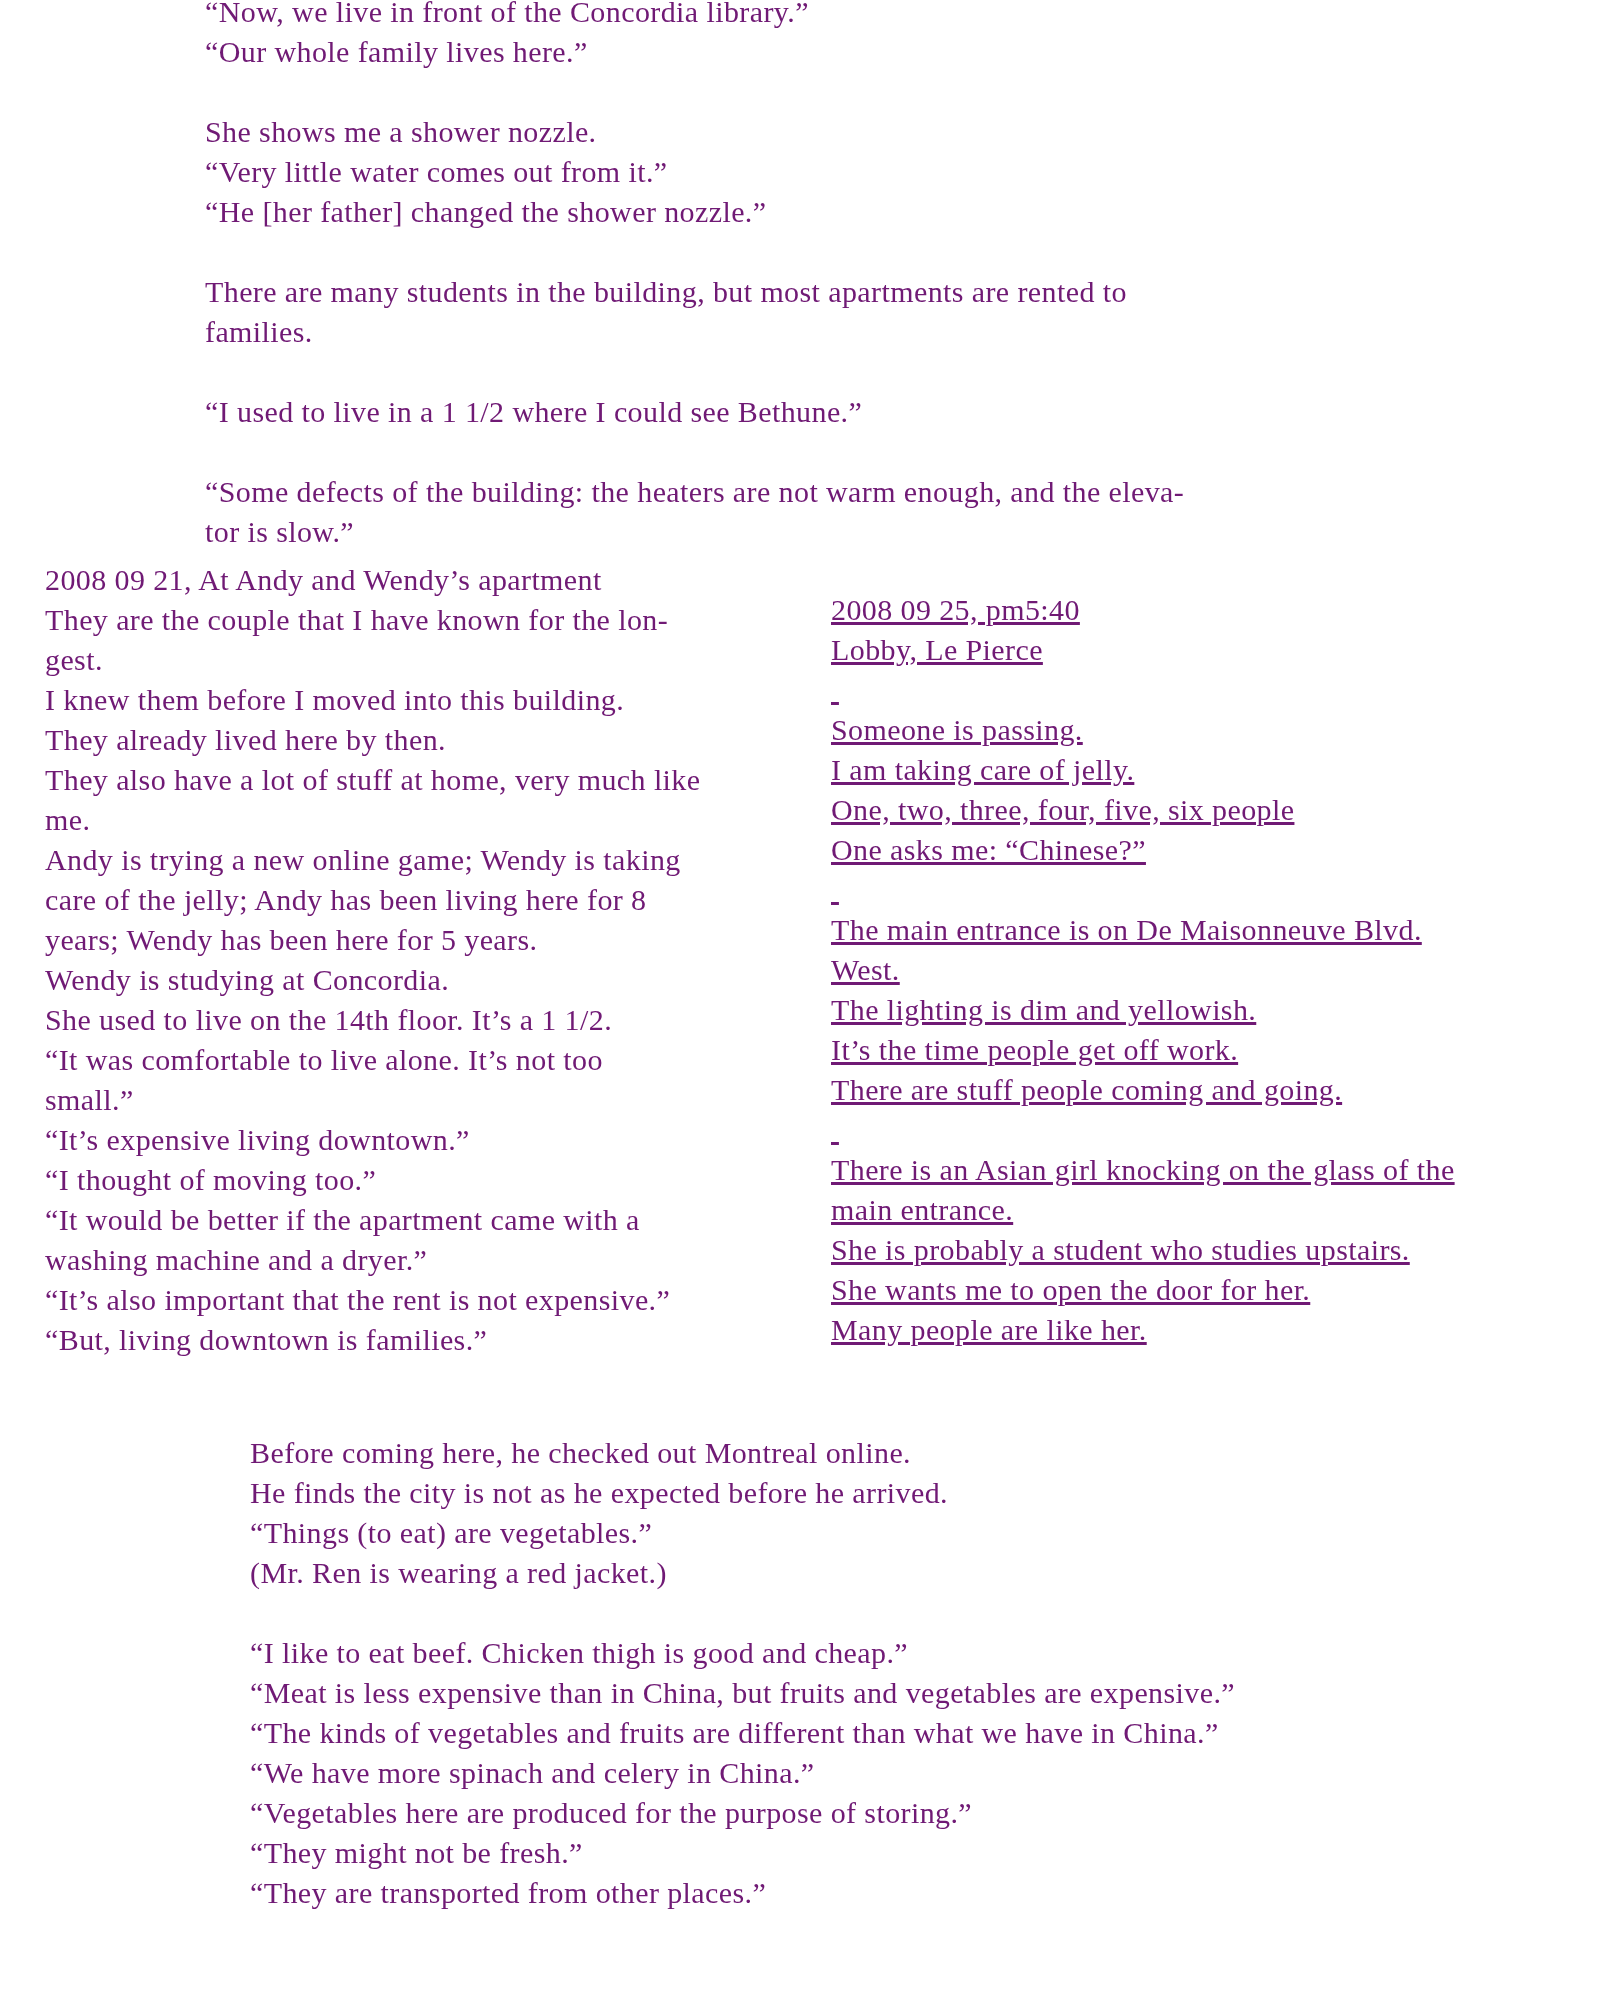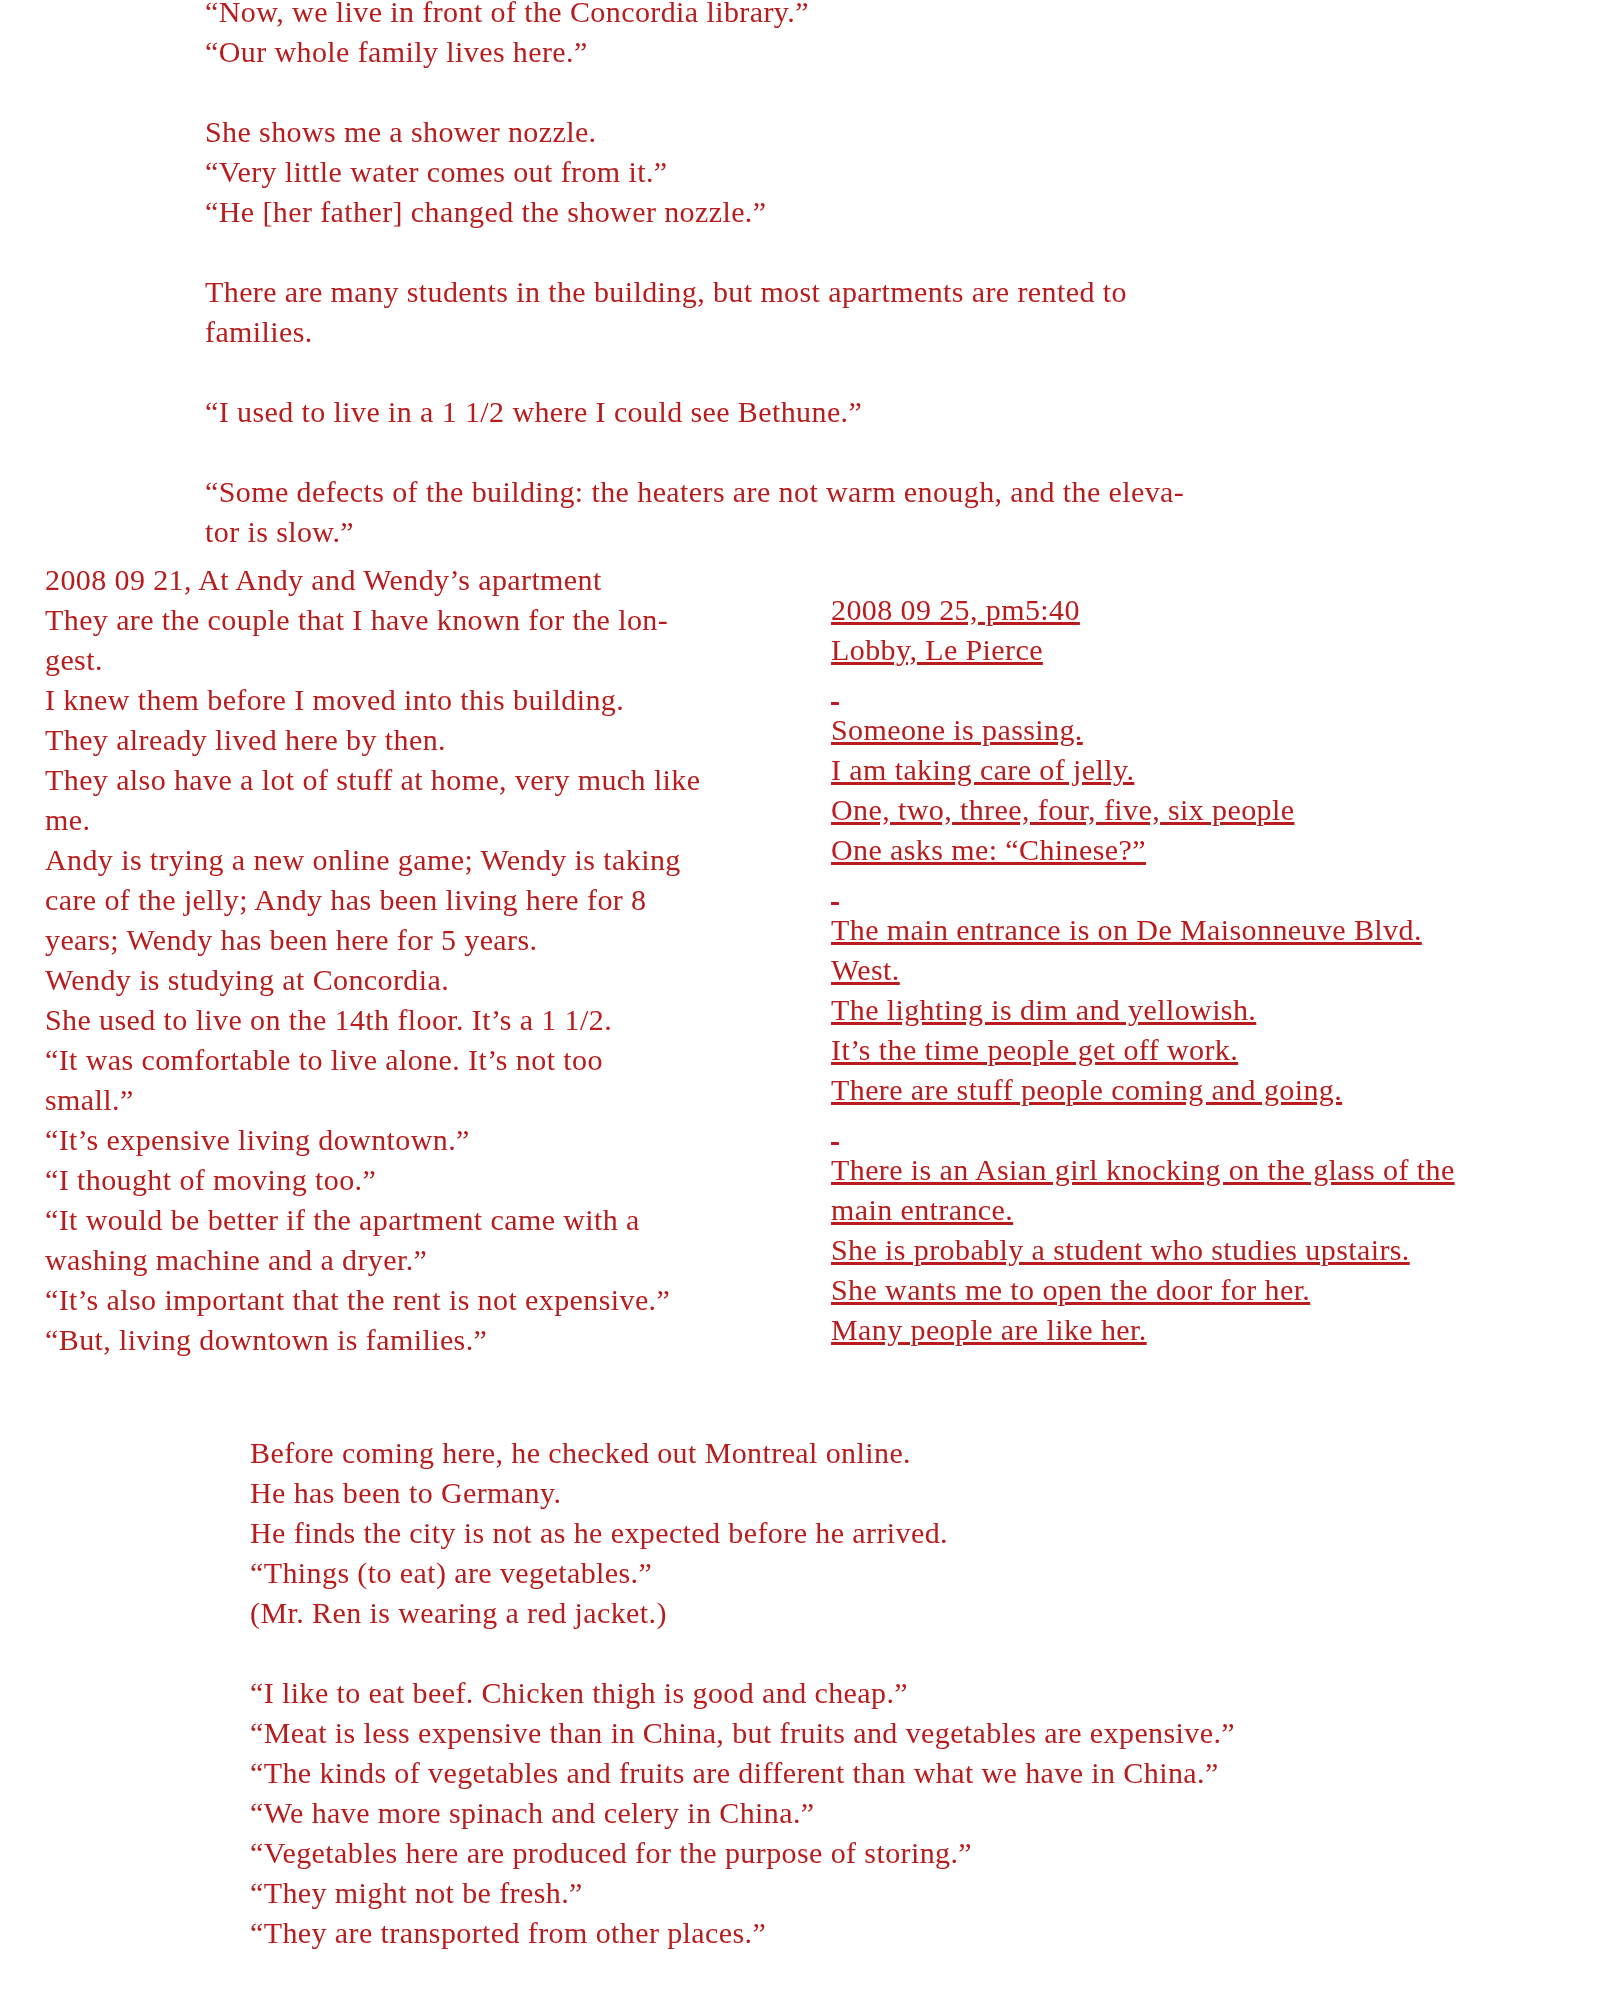--- a/index.html
+++ b/index.html
@@ -9,21 +9,21 @@
   }
   .page {
     position: relative;
     width: 1600px;
     height: 2000px;
     background: #ffffff;
     overflow: hidden;
     font-family: "Liberation Serif", "DejaVu Serif", serif;
     font-size: 30px;
     letter-spacing: 0.4px;
-    color: #b91c1c;
+    color: #701a75;
   }
   .block {
     position: absolute;
     white-space: nowrap;
   }
   .line {
     height: 40px;
     line-height: 40px;
   }
   .block-top    { left: 205px; top: -8px;   }
@@ -92,21 +92,20 @@
       <div class="line">&nbsp;</div>
       <div class="line">There is an Asian girl knocking on the glass of the</div>
       <div class="line">main entrance.</div>
       <div class="line">She is probably a student who studies upstairs.</div>
       <div class="line">She wants me to open the door for her.</div>
       <div class="line">Many people are like her.</div>
     </section>
 
   <section class="block block-bottom">
       <div class="line">Before coming here, he checked out Montreal online.</div>
-      <div class="line">He has been to Germany.</div>
       <div class="line">He finds the city is not as he expected before he arrived.</div>
       <div class="line">“Things (to eat) are vegetables.”</div>
       <div class="line">(Mr. Ren is wearing a red jacket.)</div>
       <div class="line">&nbsp;</div>
       <div class="line">“I like to eat beef. Chicken thigh is good and cheap.”</div>
       <div class="line">“Meat is less expensive than in China, but fruits and vegetables are expensive.”</div>
       <div class="line">“The kinds of vegetables and fruits are different than what we have in China.”</div>
       <div class="line">“We have more spinach and celery in China.”</div>
       <div class="line">“Vegetables here are produced for the purpose of storing.”</div>
       <div class="line">“They might not be fresh.”</div>

